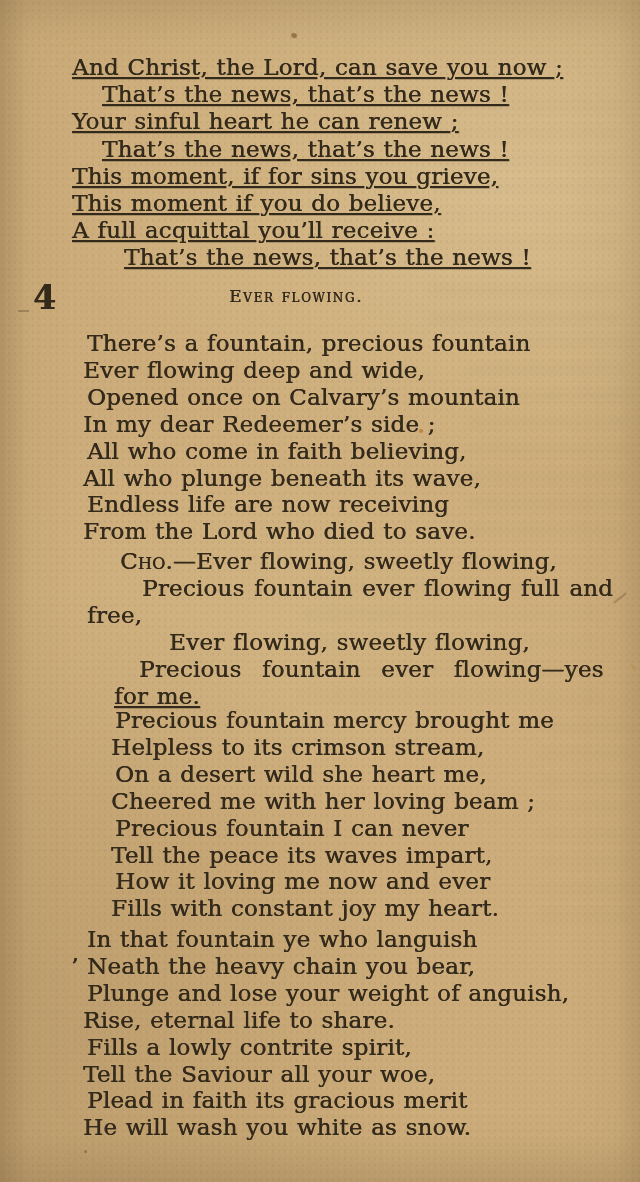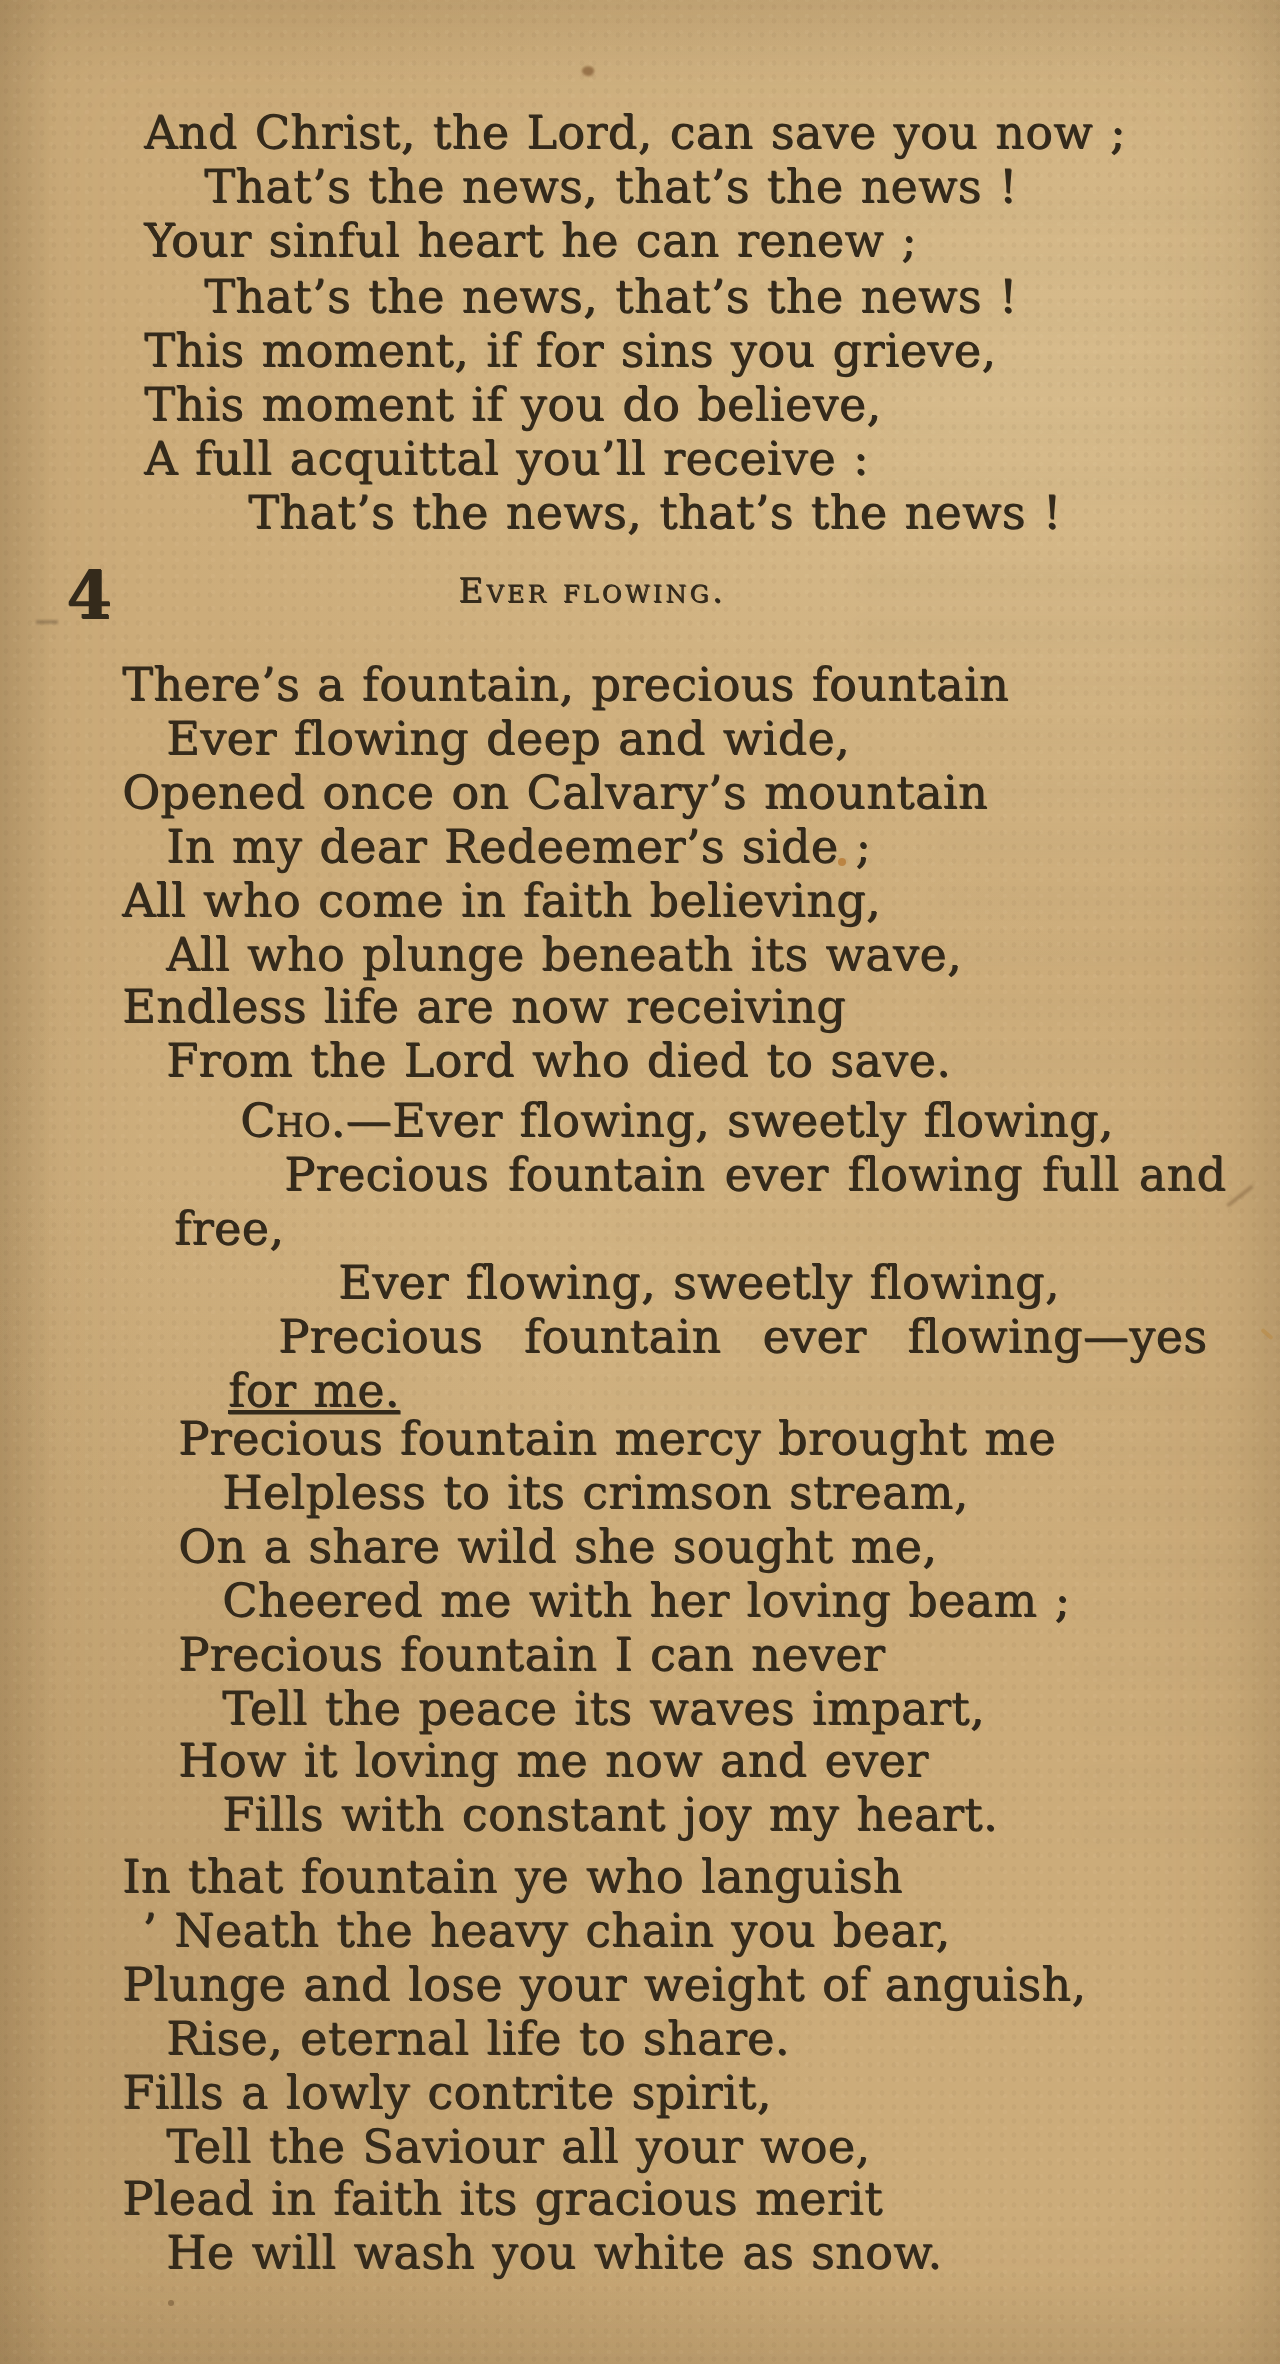--- a/index.html
+++ b/index.html
@@ -29,42 +29,42 @@
       radial-gradient(rgba(255,240,205,.05) 1px, transparent 1.4px);
     background-size:6px 7px, 9px 8px;
     background-position:0 0, 3px 4px;
   }
   section{position:absolute;left:0;right:0;}
   .ln{
     font-size:23px;line-height:26.9px;white-space:nowrap;
     letter-spacing:.2px;word-spacing:1px;
     text-shadow:.45px .25px 0 currentColor;
   }
-  .prev{top:54px;}
+  .prev{top:54px;text-decoration:underline;}
   .prev .ln{line-height:27.2px;}
   .pf{padding-left:72px;}   
   .pn{padding-left:102px;}  
   .pd{padding-left:124px;}  
 
   .hymn-number{
     position:absolute;left:33px;top:281px;
     font-size:33px;font-weight:bold;line-height:1;
     text-shadow:.4px .3px 0 currentColor;
   }
   .hymn-title{
     position:absolute;left:296px;top:288px;transform:translateX(-50%);
     font-variant:small-caps;font-size:17px;line-height:1;
     letter-spacing:1.6px;white-space:nowrap;
     text-shadow:.5px .3px 0 currentColor;
   }
 
   .v1{top:330px;}
   .v2{top:707px;margin-left:28px;}
   .v3{top:926px;}
-  .f{padding-left:61px;}   
+  .f{padding-left:87px;}   
   .n{padding-left:83px;}   
   .h{padding-left:71px;}   
 
   .chorus{top:548px;}
   .c1{padding-left:88px;}
   .c2{padding-left:142px;word-spacing:2px;}
   .c3{padding-left:87px;}
   .c4{padding-left:169px;}
   .c5{padding-left:139px;word-spacing:13px;}
   .c6{padding-left:114px;text-decoration:underline;}
@@ -133,21 +133,21 @@
     <div class="ln c2">Precious fountain ever flowing full and</div>
     <div class="ln c3">free,</div>
     <div class="ln c4">Ever flowing, sweetly flowing,</div>
     <div class="ln c5">Precious fountain ever flowing—yes</div>
     <div class="ln c6">for me.</div>
   </section>
 
   <section class="v2">
     <div class="ln f">Precious fountain mercy brought me</div>
     <div class="ln n">Helpless to its crimson stream,</div>
-    <div class="ln f">On a share wild she sought me,</div>
+    <div class="ln f">On a desert wild she heart me,</div>
     <div class="ln n">Cheered me with her loving beam ;</div>
     <div class="ln f">Precious fountain I can never</div>
     <div class="ln n">Tell the peace its waves impart,</div>
     <div class="ln f">How it loving me now and ever</div>
     <div class="ln n">Fills with constant joy my heart.</div>
   </section>
 
   <section class="v3">
     <div class="ln f">In that fountain ye who languish</div>
     <div class="ln h">’ Neath the heavy chain you bear,</div>

